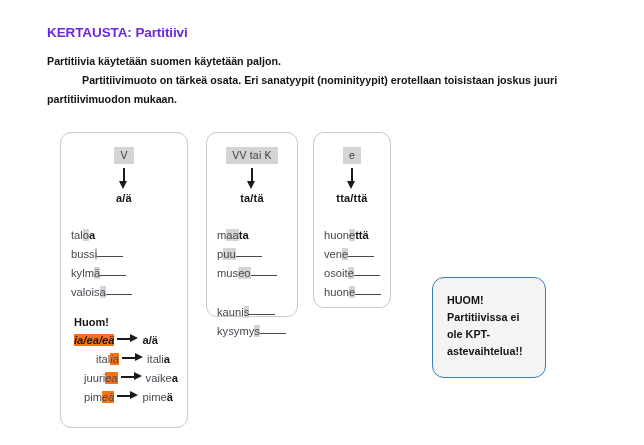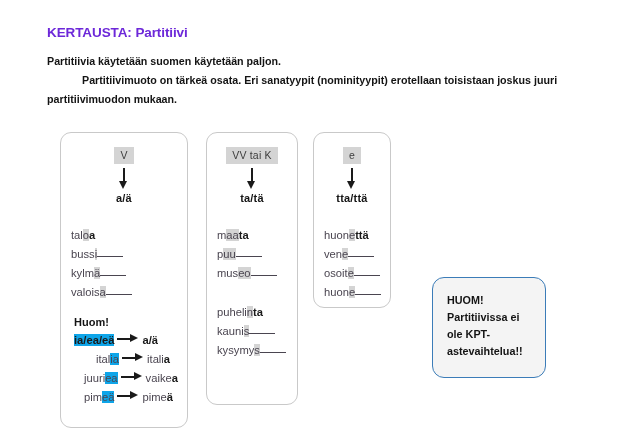--- a/index.html
+++ b/index.html
@@ -41,21 +41,21 @@
 
   
   .rule-box {
     position: absolute;
     box-sizing: border-box;
     border: 1.2px solid #c9c9c9;
     border-radius: 11px;
     background: #ffffff;
   }
   #box-v   { left: 60px;  top: 132px; width: 128px; height: 296px; }
-  #box-vvk { left: 206px; top: 132px; width:  92px; height: 273px; }
+  #box-vvk { left: 206px; top: 132px; width:  92px; height: 185px; }
   #box-e   { left: 313px; top: 132px; width:  78px; height: 176px; }
 
   .box-head {
     text-align: center;
     margin-top: 12px;
   }
   .head-chip {
     display: inline-block;
     background: #d4d4d4;
     color: #3d3d3d;
@@ -138,21 +138,21 @@
     margin-bottom: 3px;
   }
   .huom-row {
     display: block;
     font-size: 11.2px;
     line-height: 19px;
     color: #4a4550;
     white-space: nowrap;
   }
   .huom-row.first { font-weight: bold; color: #1a1a1a; }
-  .huom-row .hl { background: #0ea5e9; }
+  .huom-row .hl { background: #f97316; font-style: italic; }
   .huom-row .bold { font-weight: bold; color: #1a1a1a; }
   .huom-row .ar {
     display: inline-block;
     position: relative;
     width: 22px;
     height: 9px;
     vertical-align: 1px;
     margin: 0 3px;
   }
   .huom-row .ar .shaft {
@@ -265,23 +265,20 @@
     <div class="word">
       <span>p</span><span class="hl">uu</span><span class="blank"></span>
     </div>
     <div class="word">
       <span>mus</span><span class="hl">eo</span><span class="blank"></span>
     </div>
   </div>
 
   <div class="word-list grp2">
     <div class="word">
-      <span>puheli</span><span class="hl">n</span><span class="bold">ta</span>
-    </div>
-    <div class="word">
       <span>kauni</span><span class="hl">s</span><span class="blank"></span>
     </div>
     <div class="word">
       <span>kysymy</span><span class="hl">s</span><span class="blank"></span>
     </div>
   </div>
 </div>
 
 <div class="rule-box" id="box-e">
   <div class="box-head">

